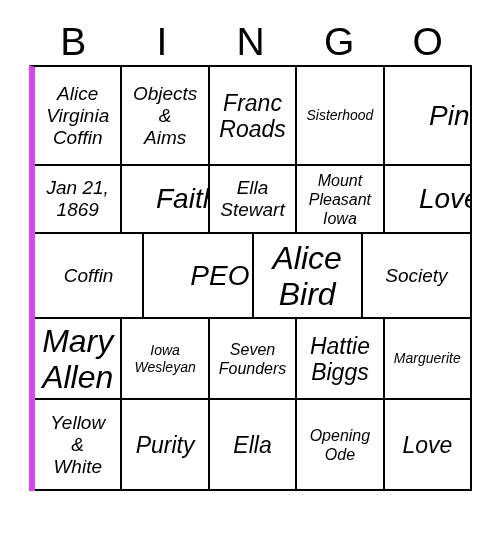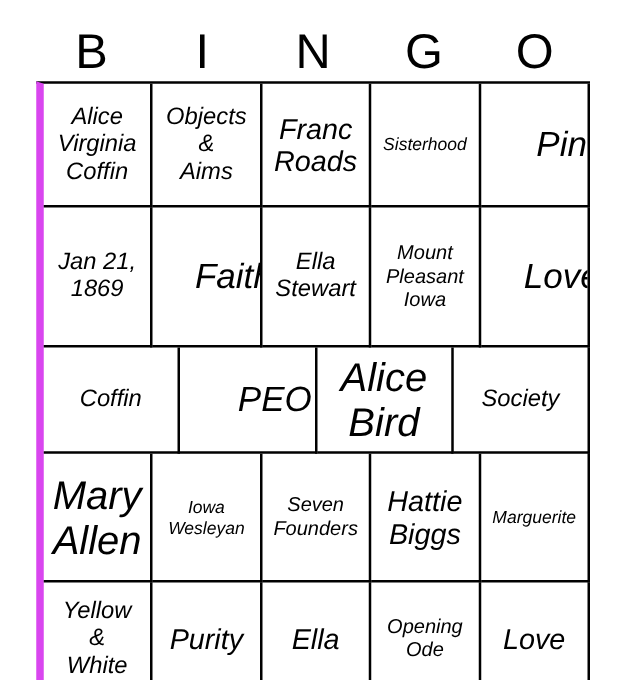--- a/index.html
+++ b/index.html
@@ -60,23 +60,23 @@
     padding: 0 1px;
   }
   .cell-text {
     display: block;
     width: 100%;
     text-align: center;
     white-space: pre-line;
   }
   
   .row-1 .cell { height: 99px; }
-  .row-2 .cell { height: 112px; }
+  .row-2 .cell { height: 68px; }
   .row-3 .cell { height: 85px; }
-  .row-4 .cell { height: 103px; }
+  .row-4 .cell { height: 81px; }
   .row-5 .cell { height: 91px; }
 
   
   .sz-xl  .cell-text { font-size: 32px; line-height: 36px; }
   .sz-lg  .cell-text { font-size: 28px; line-height: 32px; margin-left: 44px; }
   .sz-md  .cell-text { font-size: 23px; line-height: 26px; }
   .sz-sm  .cell-text { font-size: 19px; line-height: 22px; }
   .sz-xs  .cell-text { font-size: 16px; line-height: 19px; }
   .sz-xxs .cell-text { font-size: 14px; line-height: 17px; text-align: center; }
 </style>

